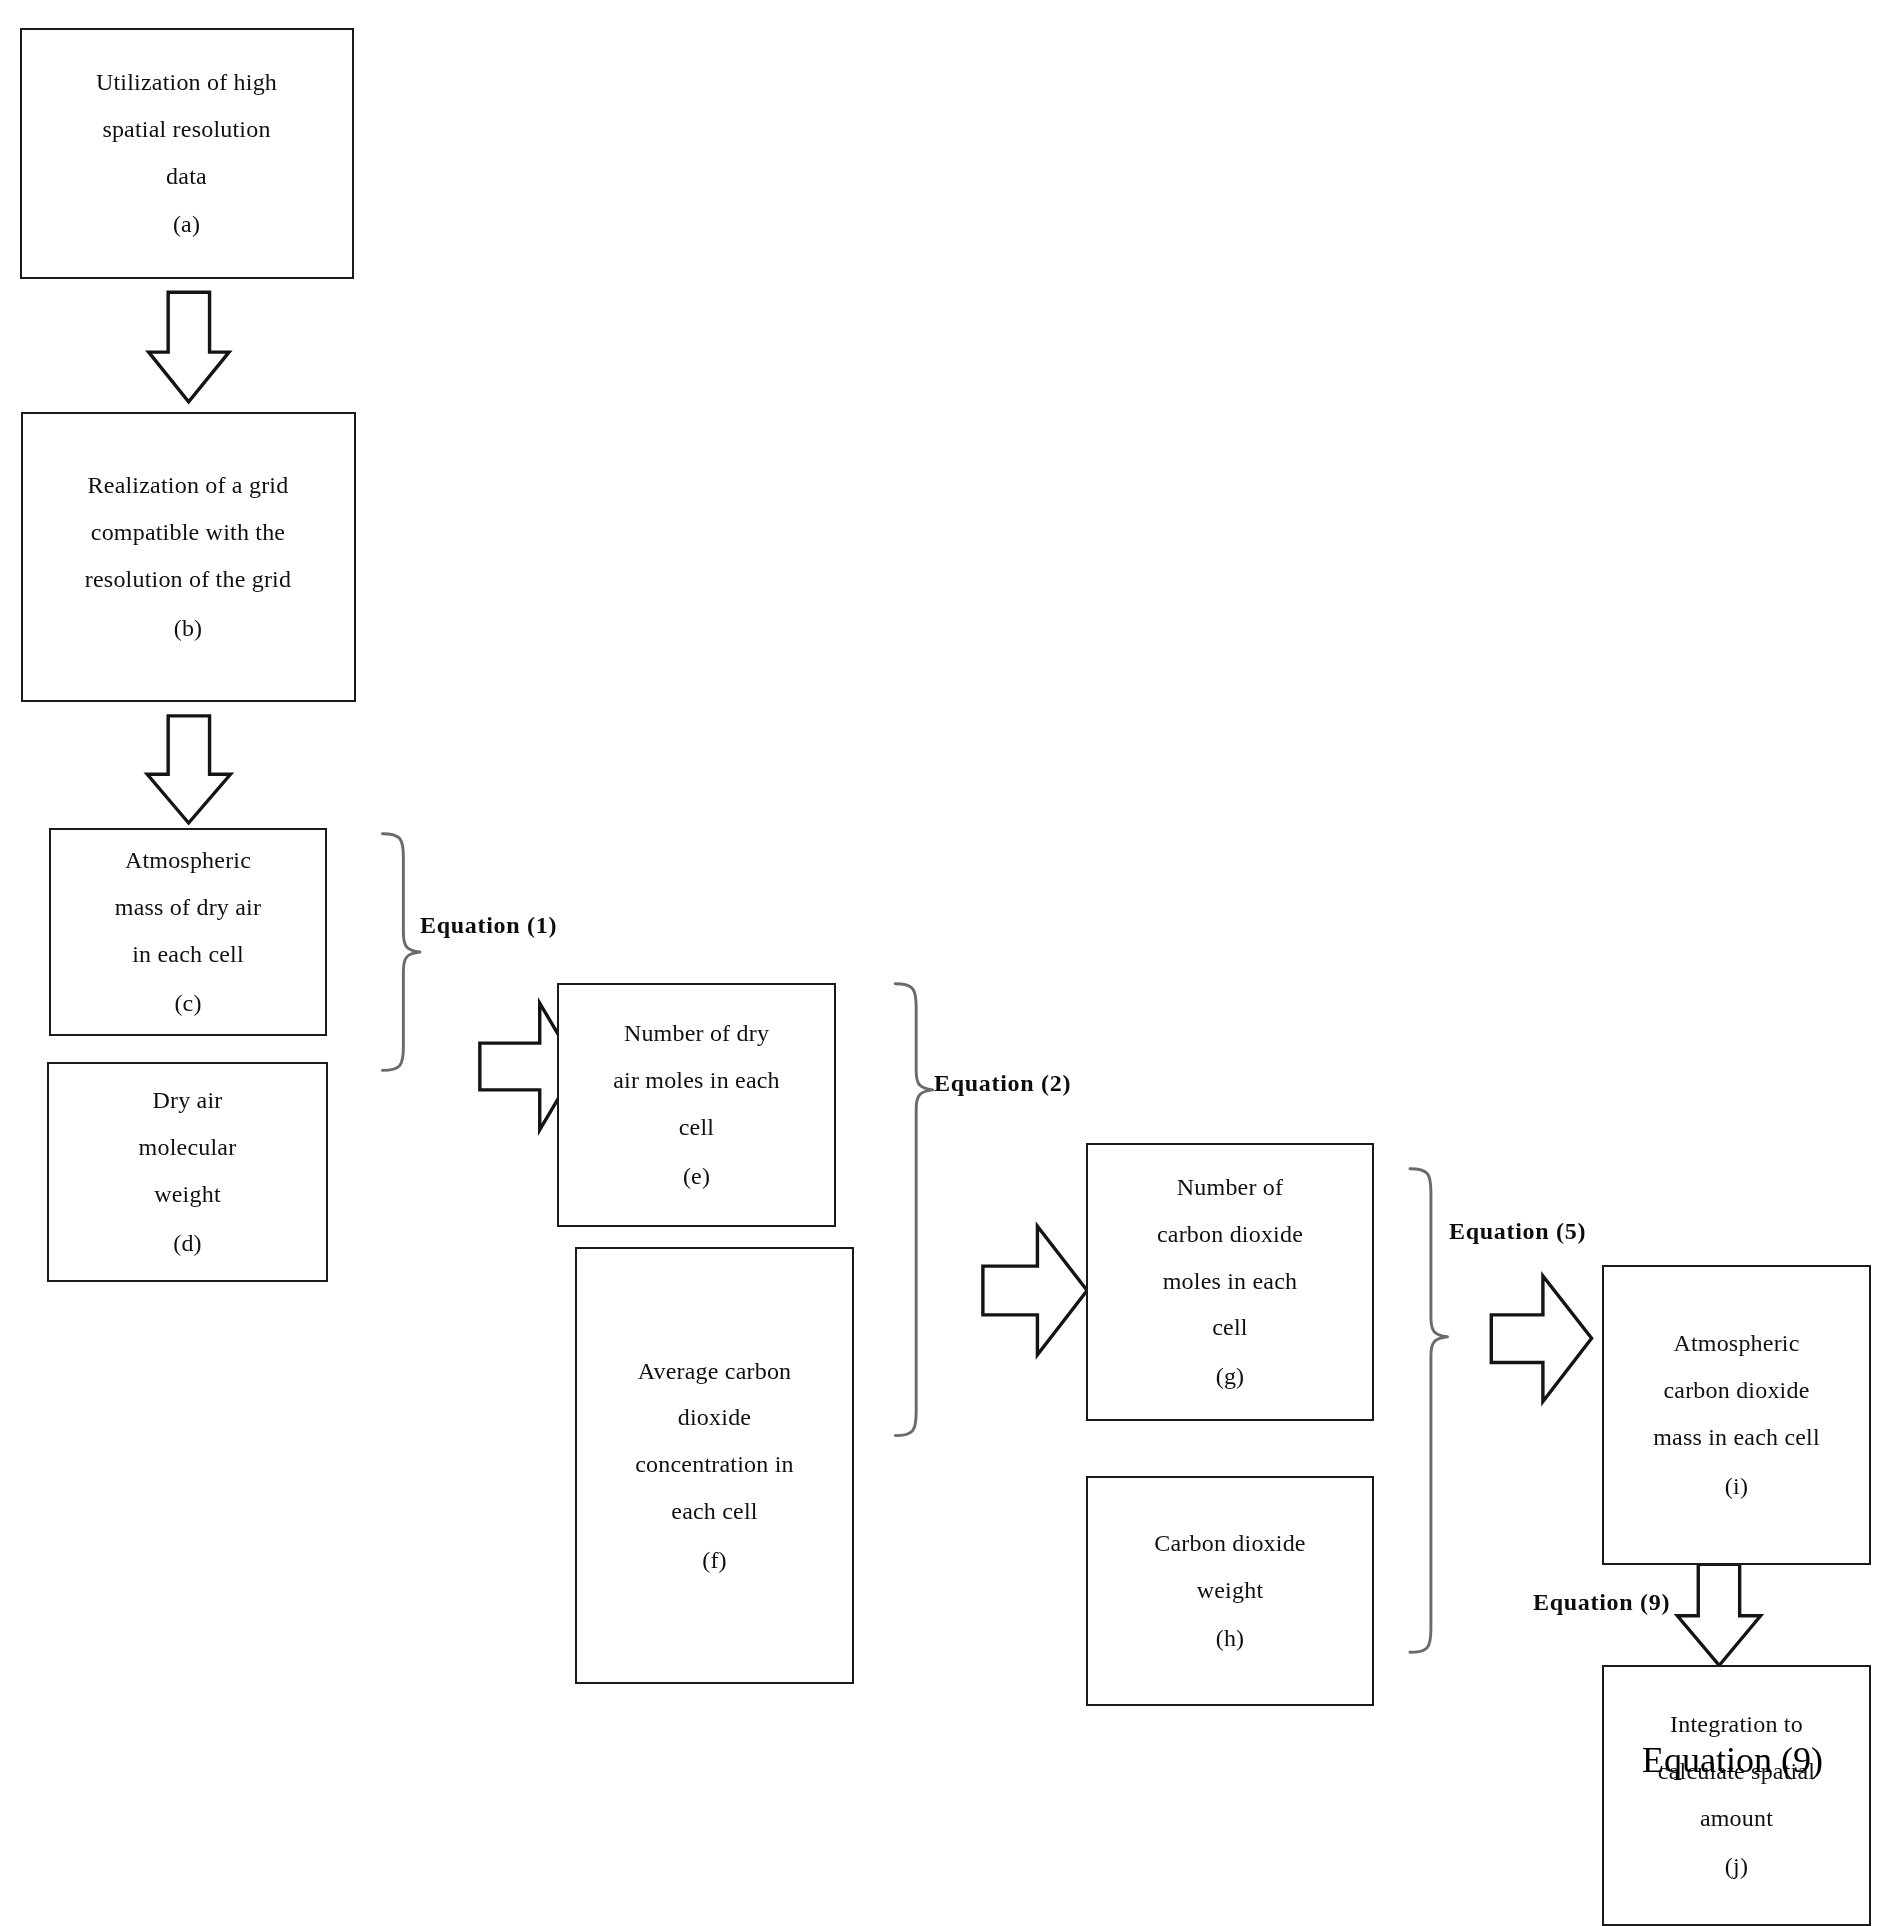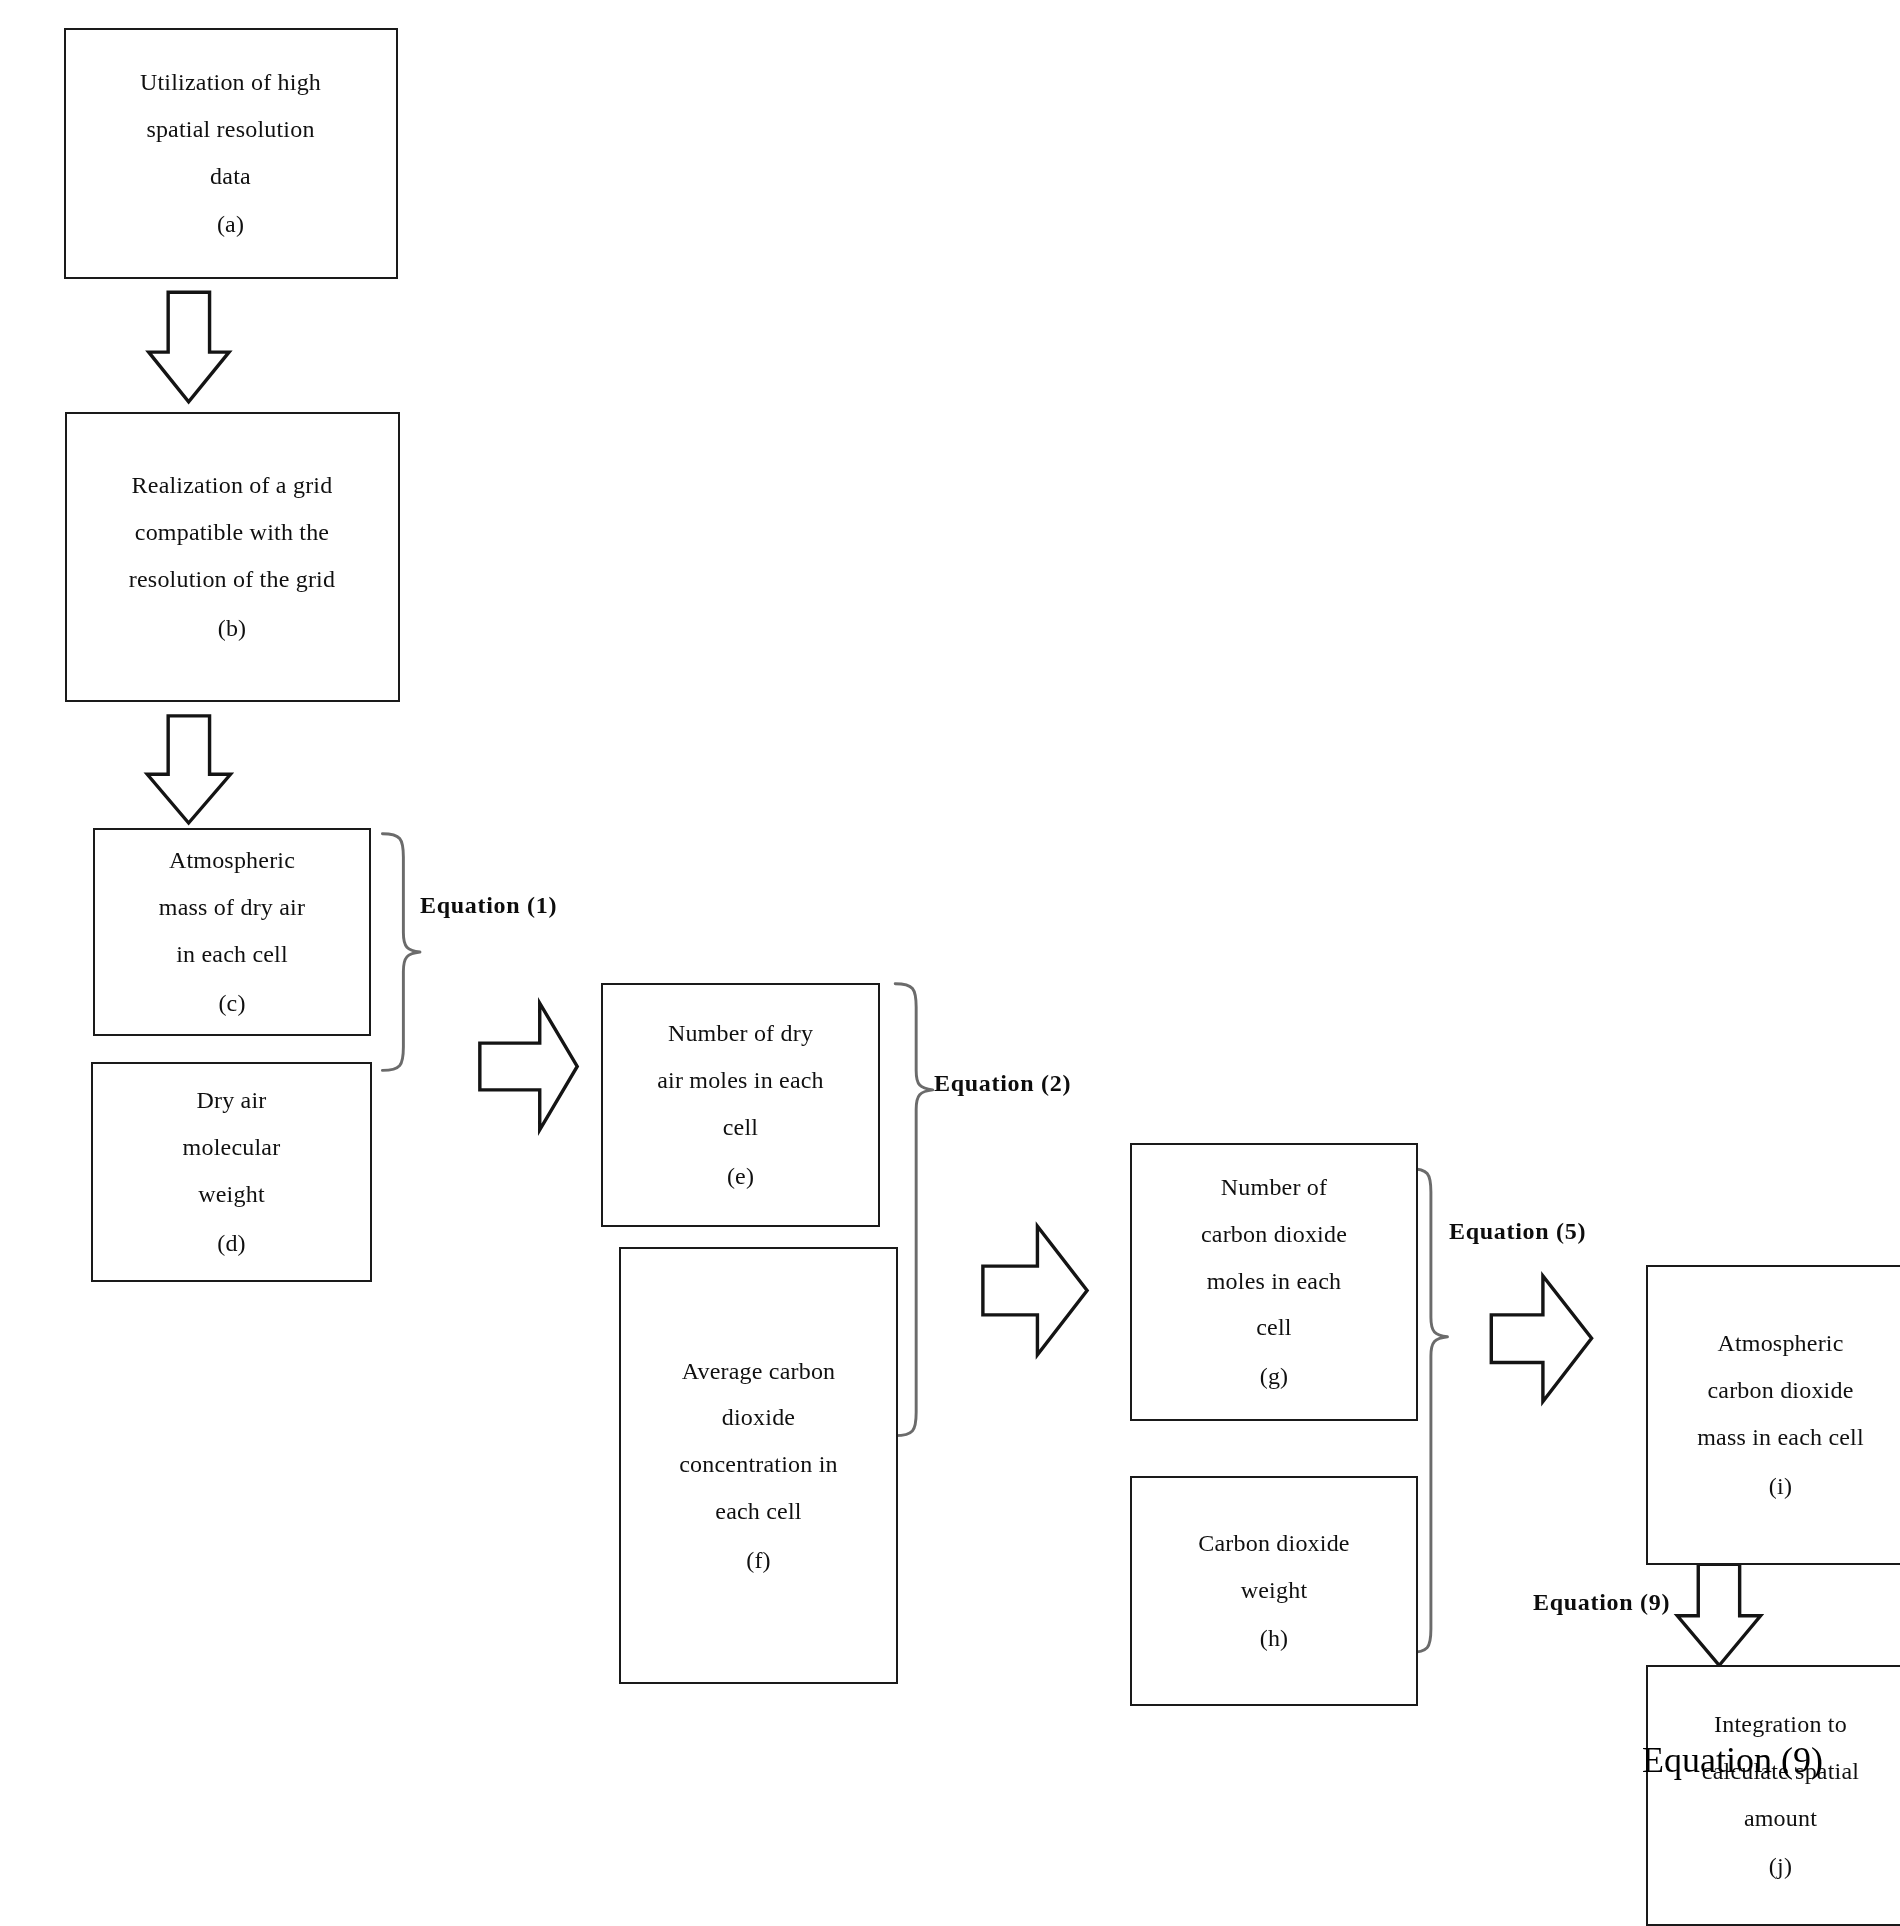--- a/index.html
+++ b/index.html
@@ -17,21 +17,20 @@
     border:2.4px solid #1a1a1a;
     display:flex;
     flex-direction:column;
     justify-content:center;
     text-align:center;
     color:#101010;
     font-size:24px;
     line-height:1.95;
     letter-spacing:0.2px;
     padding:4.9px 12.7px;
-    margin-left:44px;
   }
   .node .ln{display:block;white-space:nowrap;}
   .node .tag{display:block;margin-top:1.9px;}
 
   .eqlabel{
     position:absolute;
     font-family:"Liberation Serif", serif;
     font-weight:bold;
     font-size:24px;
     color:#0d0d0d;
@@ -160,21 +159,21 @@
     <span class="tag">(i)</span>
   </div>
 
   <div class="node" style="left:1602px;top:1665px;width:269px;height:261px;">
     <span class="ln">Integration to</span>
     <span class="ln">calculate spatial</span>
     <span class="ln">amount</span>
     <span class="tag">(j)</span>
   </div>
 
-  <div class="eqlabel" style="left:420px;top:892px;">Equation (1)</div>
+  <div class="eqlabel" style="left:420px;top:912px;">Equation (1)</div>
 
   <div class="eqlabel" style="left:934px;top:1070px;">Equation (2)</div>
 
   <div class="eqlabel" style="left:1449px;top:1218px;">Equation (5)</div>
 
   <div class="eqlabel" style="left:1533px;top:1589px;">Equation (9)</div>
 
   <div class="eqlabel overlay" style="left:1642px;top:1739px;">Equation (9)</div>
 
 </div>

